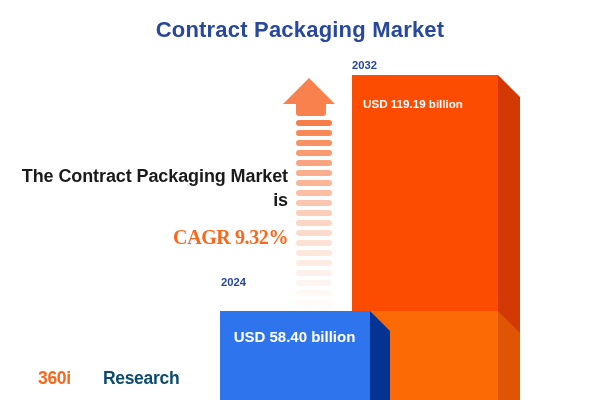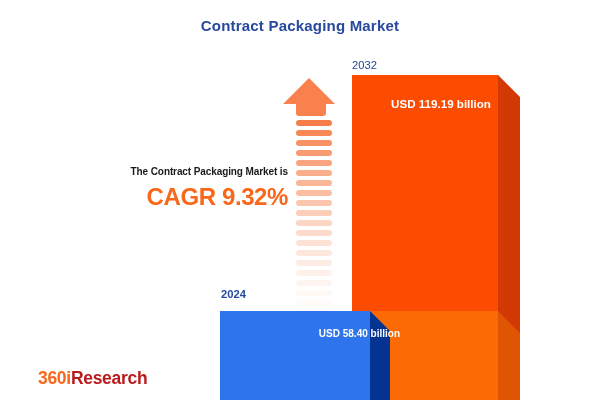--- a/index.html
+++ b/index.html
@@ -21,64 +21,65 @@
     background: #ffffff;
   }
 
   
   .chart-title {
     position: absolute;
     left: 0;
     top: 17px;
     width: 600px;
     text-align: center;
-    font-size: 15px;
+    font-size: 22px;
     font-weight: bold;
     letter-spacing: 0.2px;
     color: #27489e;
     white-space: nowrap;
   }
 
   
   .cagr-block {
     position: absolute;
     left: 16px;
     top: 165px;
     width: 272px;
     text-align: right;
   }
   .cagr-lead {
-    font-size: 10px;
+    font-size: 18px;
     font-weight: bold;
     color: #1a1a1a;
     line-height: 1.32;
     letter-spacing: -0.1px;
   }
   .cagr-value {
-    margin-top: 6px;
-    font-size: 24px;
+    margin-top: 14px;
+    font-size: 20px;
     font-weight: bold;
     color: #f9671b;
     letter-spacing: -0.4px;
     line-height: 1.08;
+    font-family: Liberation Serif, serif;
   }
 
   
   .logo {
     position: absolute;
     left: 18px;
     top: 368px;
     font-size: 17.5px;
     font-weight: bold;
     letter-spacing: -0.3px;
     white-space: nowrap;
   }
   .logo .logo-360 { color: #f9671b; margin-left: 20px; }
   .logo .logo-i   { color: #f9671b; }
-  .logo .logo-research { color: #b91c1c; }
+  .logo .logo-research { color: #0c4a6e; margin-left: 32px; }
 
   
   .growth-arrow {
     position: absolute;
     left: 283px;
     top: 78px;
     width: 56px;
     height: 212px;
   }
   .arrow-head {
@@ -135,28 +136,27 @@
   .bar-2032-label-value {
     position: absolute;
     left: 352px;
     top: 97px;
     width: 122px;
     text-align: center;
     font-size: 11.6px;
     font-weight: bold;
     color: #ffffff;
     white-space: nowrap;
-    padding-left: 28px;
   }
   .year-2032 {
     position: absolute;
     left: 352px;
     top: 59px;
     font-size: 11.2px;
-    font-weight: normal;
+    font-weight: bold;
     color: #27489e;
   }
 
   
   .bar-overlap-front {
     position: absolute;
     left: 352px;
     top: 311px;
     width: 146px;
     height: 89px;
@@ -186,31 +186,31 @@
     top: 311px;
     width: 20px;
     height: 89px;
     background: #053391;
     clip-path: polygon(0 0, 100% 20px, 100% 100%, 0 100%);
   }
   .bar-2024-label-value {
     position: absolute;
     left: 220px;
     top: 328px;
-    width: 180px;
-    text-align: right;
-    font-size: 10px;
+    width: 149px;
+    text-align: center;
+    font-size: 15px;
     font-weight: bold;
     color: #ffffff;
     white-space: nowrap;
   }
   .year-2024 {
     position: absolute;
     left: 221px;
-    top: 288px;
+    top: 276px;
     font-size: 11.2px;
     font-weight: bold;
     color: #27489e;
   }
 </style>
 </head>
 <body>
 
 <div id="infographic">
 

